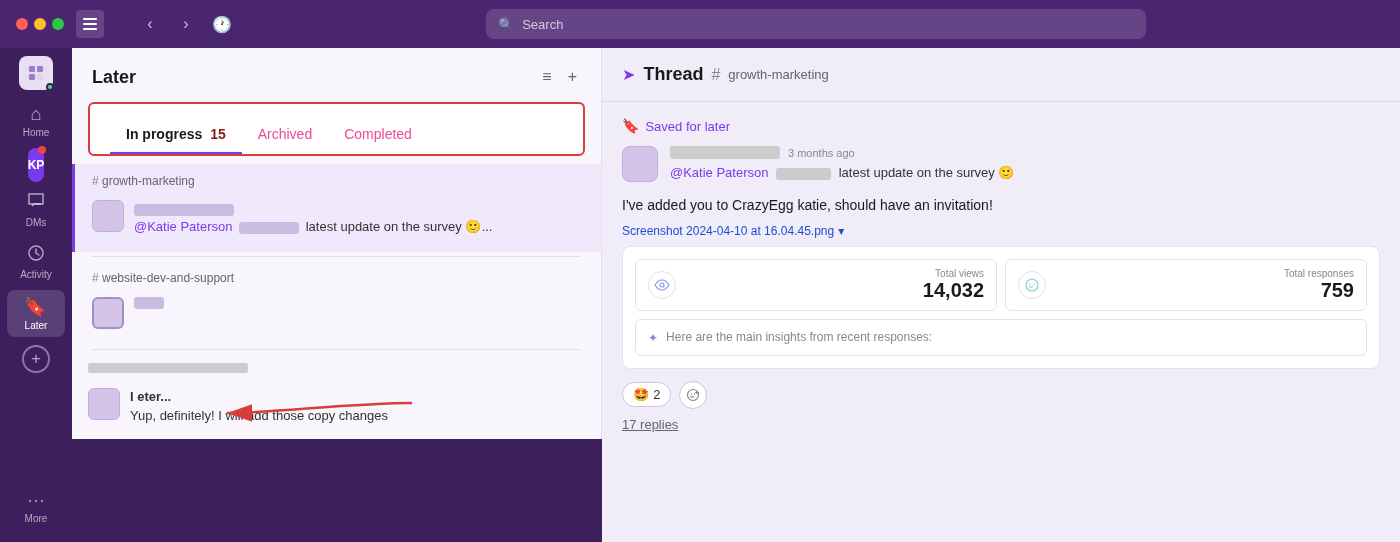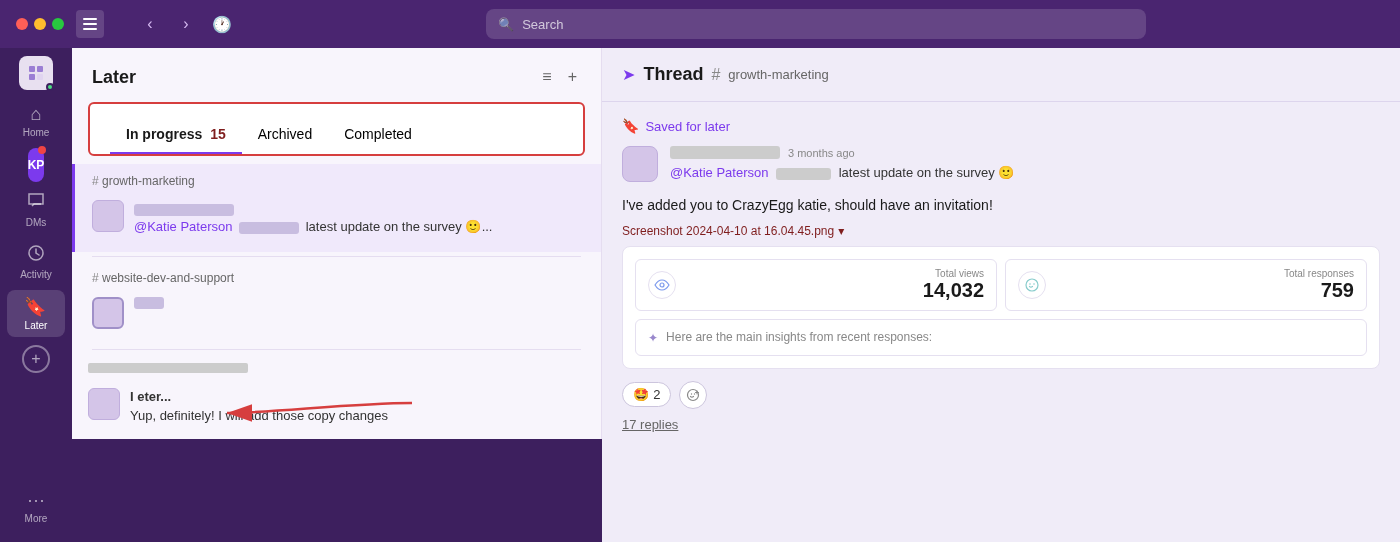--- a/index.html
+++ b/index.html
@@ -196,21 +196,21 @@
       padding: 12px 20px 0 20px;
       border: 2px solid #d63e3e;
       border-radius: 6px;
       margin: 12px 16px 0 16px;
       background: white;
     }
     .later-tab {
       padding: 10px 16px;
       font-size: 14px;
       font-weight: 500;
-      color: #000000;
+      color: #ec4899;
       cursor: pointer;
       border-bottom: 2px solid transparent;
       white-space: nowrap;
     }
     .later-tab.active {
       color: #1a1a1a;
       border-bottom: 2px solid #7c3aed;
       font-weight: 600;
     }
     .tab-count {
@@ -348,21 +348,21 @@
     .thread-main-text {
       font-size: 14px;
       color: #1a1a1a;
       line-height: 1.5;
       margin-bottom: 8px;
       font-weight: 400;
     }
 
     .screenshot-label {
       font-size: 12px;
-      color: #7f1d1d;
+      color: #1d4ed8;
       margin-bottom: 8px;
       display: flex;
       align-items: center;
       gap: 4px;
     }
 
     
     .stats-card {
       background: white;
       border-radius: 8px;

